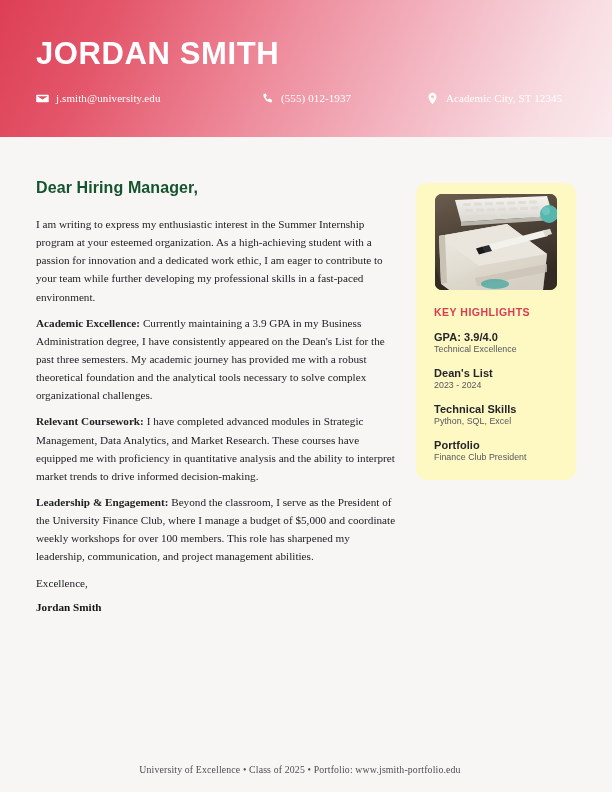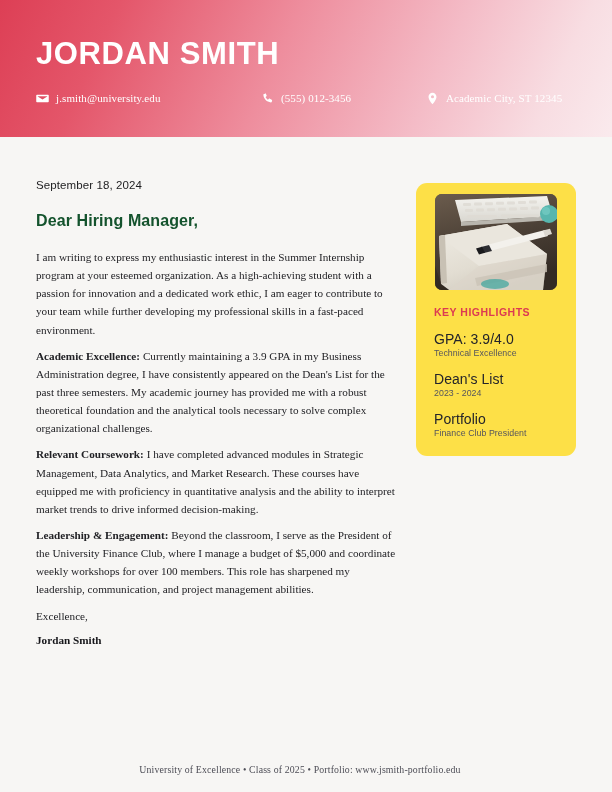--- a/index.html
+++ b/index.html
@@ -115,21 +115,21 @@
     margin: 6px 0 0 0;
   }
 
   
   .sidebar {
     flex: 0 0 160px;
     width: 160px;
     padding-top: 46px;
   }
   .side-card {
-    background: #fde047;
+    background: #fef9c3;
     border-radius: 11px;
     padding: 11px 11px 18px 11px;
     box-sizing: border-box;
     width: 160px;
   }
   .photo {
     width: 122px;
     height: 96px;
     margin: 0 auto;
     border-radius: 7px;
@@ -143,22 +143,22 @@
     font-weight: bold;
     font-size: 10.5px;
     letter-spacing: 0.5px;
     color: #dc3a52;
     margin: 16px 0 13px 7px;
   }
   .hl-item { margin: 0 0 13px 7px; }
   .hl-item:last-child { margin-bottom: 0; }
   .hl-label {
     font-family: "Liberation Sans", sans-serif;
-    font-weight: normal;
-    font-size: 14px;
+    font-weight: bold;
+    font-size: 11px;
     color: #24242a;
     margin: 0 0 1px 0;
     letter-spacing: 0.05px;
   }
   .hl-value {
     font-family: "Liberation Sans", sans-serif;
     font-size: 8.8px;
     color: #55555d;
     margin: 0;
     letter-spacing: 0.05px;
@@ -198,40 +198,39 @@
       </span>
       <span>j.smith@university.edu</span>
     </div>
 
     <div class="contact-item ci-phone">
       <span class="ci-icon">
         <svg viewBox="0 0 16 16" fill="#ffffff" xmlns="http://www.w3.org/2000/svg">
           <path d="M4.6 1.3c.4-.1.9.1 1.1.5l1.2 2.3c.2.4.1.9-.2 1.2l-.9.8c-.1.1-.2.3-.1.5.5 1.2 1.5 2.2 2.7 2.8.2.1.4 0 .5-.1l.8-.9c.3-.3.8-.4 1.2-.2l2.3 1.2c.4.2.6.7.5 1.1l-.4 1.5c-.1.5-.6.8-1.1.8-5-.3-9-4.3-9.3-9.3 0-.5.3-1 .8-1.1l1.9-.1z"></path>
         </svg>
       </span>
-      <span>(555) 012-3456</span>
+      <span>(555) 012-1937</span>
     </div>
 
     <div class="contact-item ci-location">
       <span class="ci-icon">
         <svg viewBox="0 0 16 16" fill="#ffffff" xmlns="http://www.w3.org/2000/svg">
           <path d="M8 .9c-2.7 0-4.9 2.2-4.9 4.9C3.1 9.5 8 15.1 8 15.1s4.9-5.6 4.9-9.3C12.9 3.1 10.7.9 8 .9zm0 6.8A1.9 1.9 0 1 1 8 3.9a1.9 1.9 0 0 1 0 3.8z"></path>
         </svg>
       </span>
       <span>Academic City, ST 12345</span>
     </div>
 
   </div>
 </div>
 
 <div class="page">
 
   <div class="letter">
 
-    <p class="letter-date">September 18, 2024</p>
     <p class="letter-greeting">Dear Hiring Manager,</p>
 
     <p class="para">
       <b></b><span>I am writing to express my enthusiastic interest in the Summer Internship program at your esteemed organization. As a high-achieving student with a passion for innovation and a dedicated work ethic, I am eager to contribute to your team while further developing my professional skills in a fast-paced environment.</span>
     </p>
 
     <p class="para">
       <b>Academic Excellence:</b><span> Currently maintaining a 3.9 GPA in my Business Administration degree, I have consistently appeared on the Dean's List for the past three semesters. My academic journey has provided me with a robust theoretical foundation and the analytical tools necessary to solve complex organizational challenges.</span>
     </p>
 
@@ -315,20 +314,24 @@
       <div class="hl-item">
         <p class="hl-label">GPA: 3.9/4.0</p>
         <p class="hl-value">Technical Excellence</p>
       </div>
 
       <div class="hl-item">
         <p class="hl-label">Dean's List</p>
         <p class="hl-value">2023 - 2024</p>
       </div>
 
+      <div class="hl-item">
+        <p class="hl-label">Technical Skills</p>
+        <p class="hl-value">Python, SQL, Excel</p>
+      </div>
 
       <div class="hl-item">
         <p class="hl-label">Portfolio</p>
         <p class="hl-value">Finance Club President</p>
       </div>
 
     </div>
   </div>
 
 </div>

